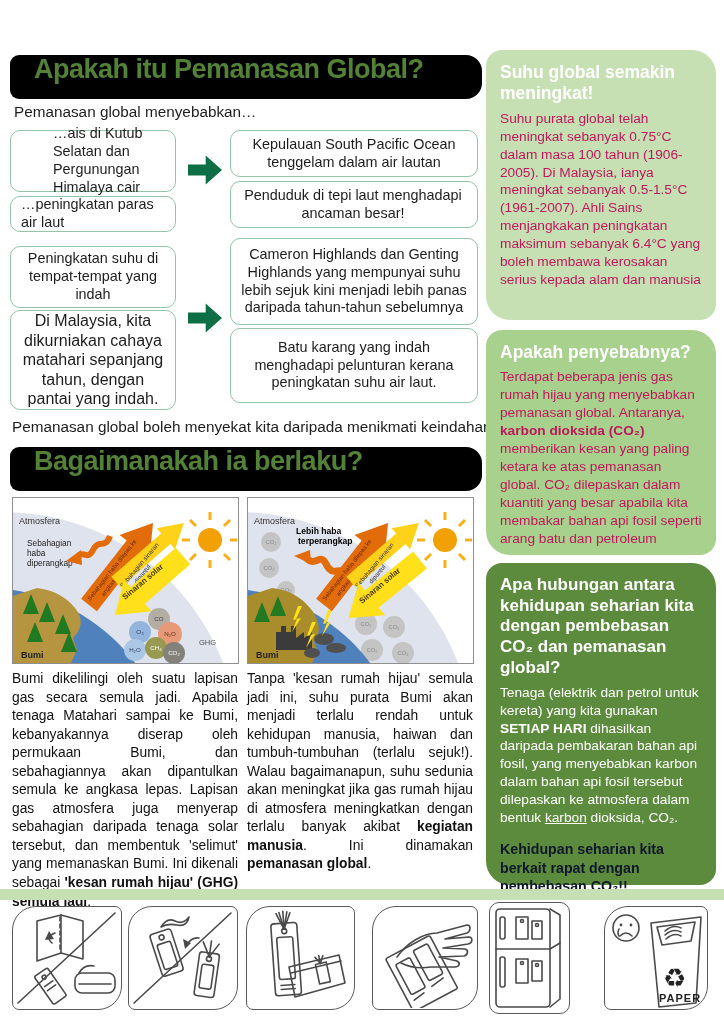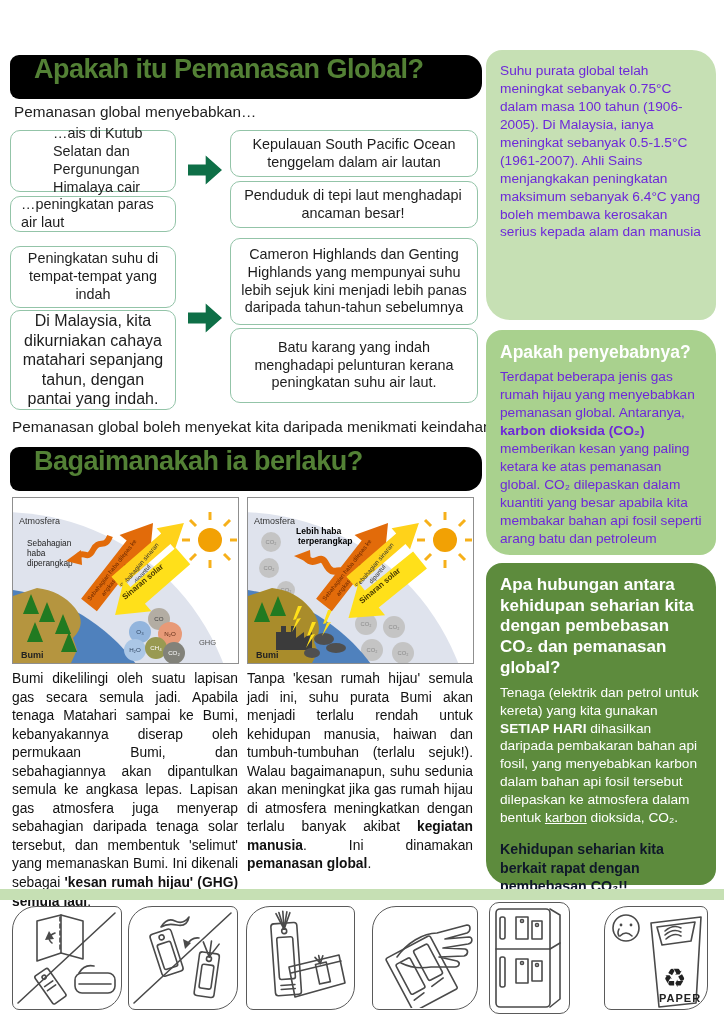--- a/index.html
+++ b/index.html
@@ -16,21 +16,21 @@
   .fbox.ctr{text-align:center;justify-content:center;}
   .garrow{position:absolute;width:34px;height:30px;background:#0e6f47;
           clip-path:polygon(0% 32%,52% 32%,52% 2%,100% 50%,52% 98%,52% 68%,0% 68%);}
   .diagram{position:absolute;width:227px;height:167px;border:1px solid #8f8f8f;background:#fff;
            box-sizing:border-box;overflow:hidden;}
   .diagram svg{display:block;}
   .para{position:absolute;width:226px;font-size:13.8px;line-height:1.345;text-align:justify;color:#111;}
   .sbox{position:absolute;left:486px;width:230px;border-radius:16px 24px 16px 24px;
         padding:12px 14px;box-sizing:border-box;}
   .sbox h3{margin:0 0 5px 0;color:#ffffff;font-size:17.5px;line-height:1.22;font-weight:bold;}
-  .sbox .sbody{font-size:13.7px;line-height:1.31;color:#6d28d9;}
+  .sbox .sbody{font-size:13.7px;line-height:1.31;color:#be185d;}
   .sbox3 .sbody{color:#ffffff;}
   .sbox3 .closing{margin-top:13px;font-weight:bold;color:#0f172a;font-size:14.2px;line-height:1.3;}
   .u{text-decoration:underline;}
   .footer-bar{position:absolute;left:0;top:889px;width:724px;height:11px;background:#c6e0b4;}
   .panel{position:absolute;border:1.7px solid #5a5a5a;border-radius:24px 7px 24px 7px;background:#fff;
          box-sizing:border-box;}
   .sk{stroke:#4a4a4a;stroke-width:1.6;fill:none;stroke-linecap:round;stroke-linejoin:round;}
   text{font-family:"Liberation Sans",sans-serif;}
 </style>
 </head>
@@ -223,20 +223,21 @@
   </div>
 
   <div class="para" style="left:12px;top:670px;">
     <span>Bumi dikelilingi oleh suatu lapisan gas secara semula jadi. Apabila tenaga Matahari sampai ke Bumi, kebanyakannya diserap oleh permukaan Bumi, dan sebahagiannya akan dipantulkan semula ke angkasa lepas. Lapisan gas atmosfera juga menyerap sebahagian daripada tenaga solar tersebut, dan membentuk 'selimut' yang memanaskan Bumi. Ini dikenali sebagai </span><b>'kesan rumah hijau' (GHG) semula jadi</b><span>.</span>
   </div>
   <div class="para" style="left:247px;top:670px;">
     <span>Tanpa 'kesan rumah hijau' semula jadi ini, suhu purata Bumi akan menjadi terlalu rendah untuk kehidupan manusia, haiwan dan tumbuh-tumbuhan (terlalu sejuk!). Walau bagaimanapun, suhu sedunia akan meningkat jika gas rumah hijau di atmosfera meningkatkan dengan terlalu banyak akibat </span><b>kegiatan manusia</b><span>. Ini dinamakan </span><b>pemanasan global</b><span>.</span>
   </div>
 
   <div class="sbox" style="top:50px;height:270px;background:#c6e0b4;">
+    <h3>Suhu global semakin meningkat!</h3>
     <div class="sbody">Suhu purata global telah meningkat sebanyak 0.75°C dalam masa 100 tahun (1906-2005). Di Malaysia, ianya meningkat sebanyak 0.5-1.5°C (1961-2007). Ahli Sains menjangkakan peningkatan maksimum sebanyak 6.4°C yang boleh membawa kerosakan serius kepada alam dan manusia</div>
   </div>
 
   <div class="sbox" style="top:330px;height:225px;background:#a9d18e;">
     <h3>Apakah penyebabnya?</h3>
     <div class="sbody"><span>Terdapat beberapa jenis gas rumah hijau yang menyebabkan pemanasan global. Antaranya, </span><b>karbon dioksida (CO₂)</b><span> memberikan kesan yang paling ketara ke atas pemanasan global. CO₂ dilepaskan dalam kuantiti yang besar apabila kita membakar bahan api fosil seperti arang batu dan petroleum</span></div>
   </div>
 
   <div class="sbox sbox3" style="top:563px;height:322px;background:#5d8b3d;">
     <h3 style="font-size:17px;">Apa hubungan antara kehidupan seharian kita dengan pembebasan CO₂ dan pemanasan global?</h3>

